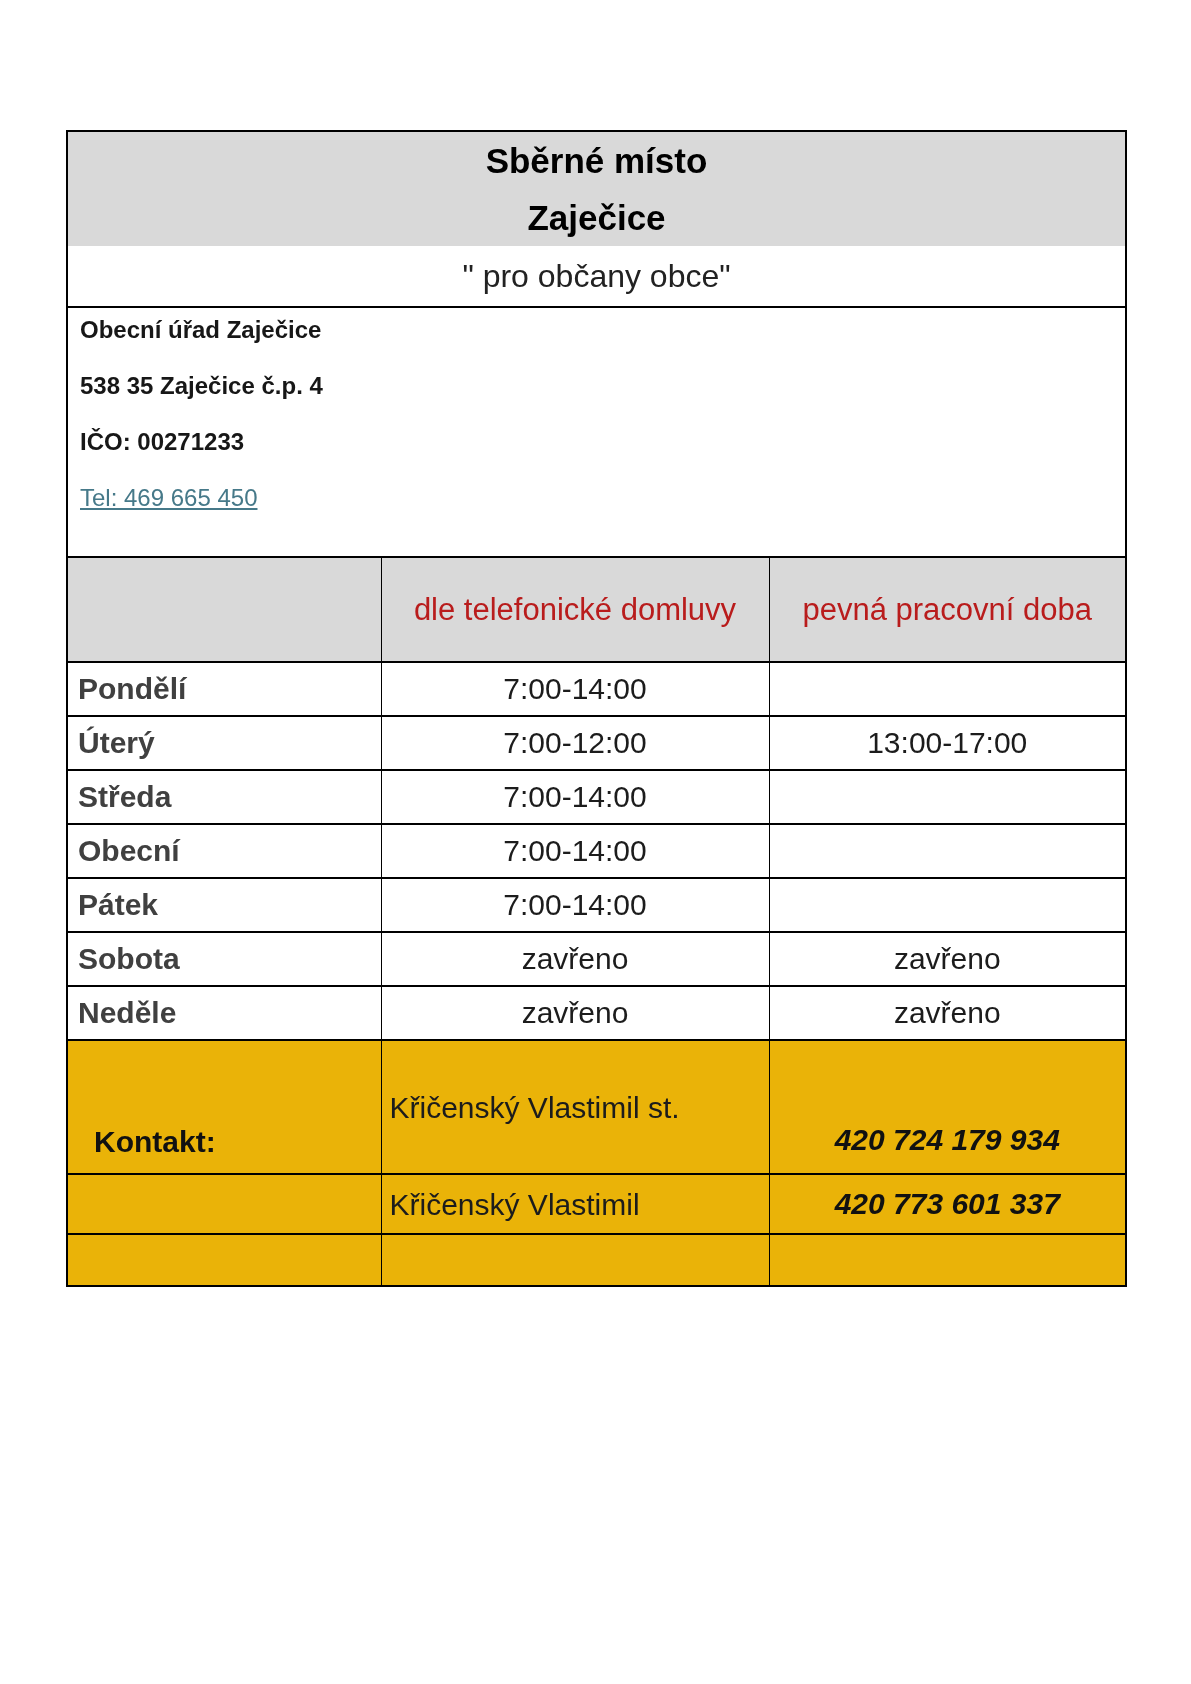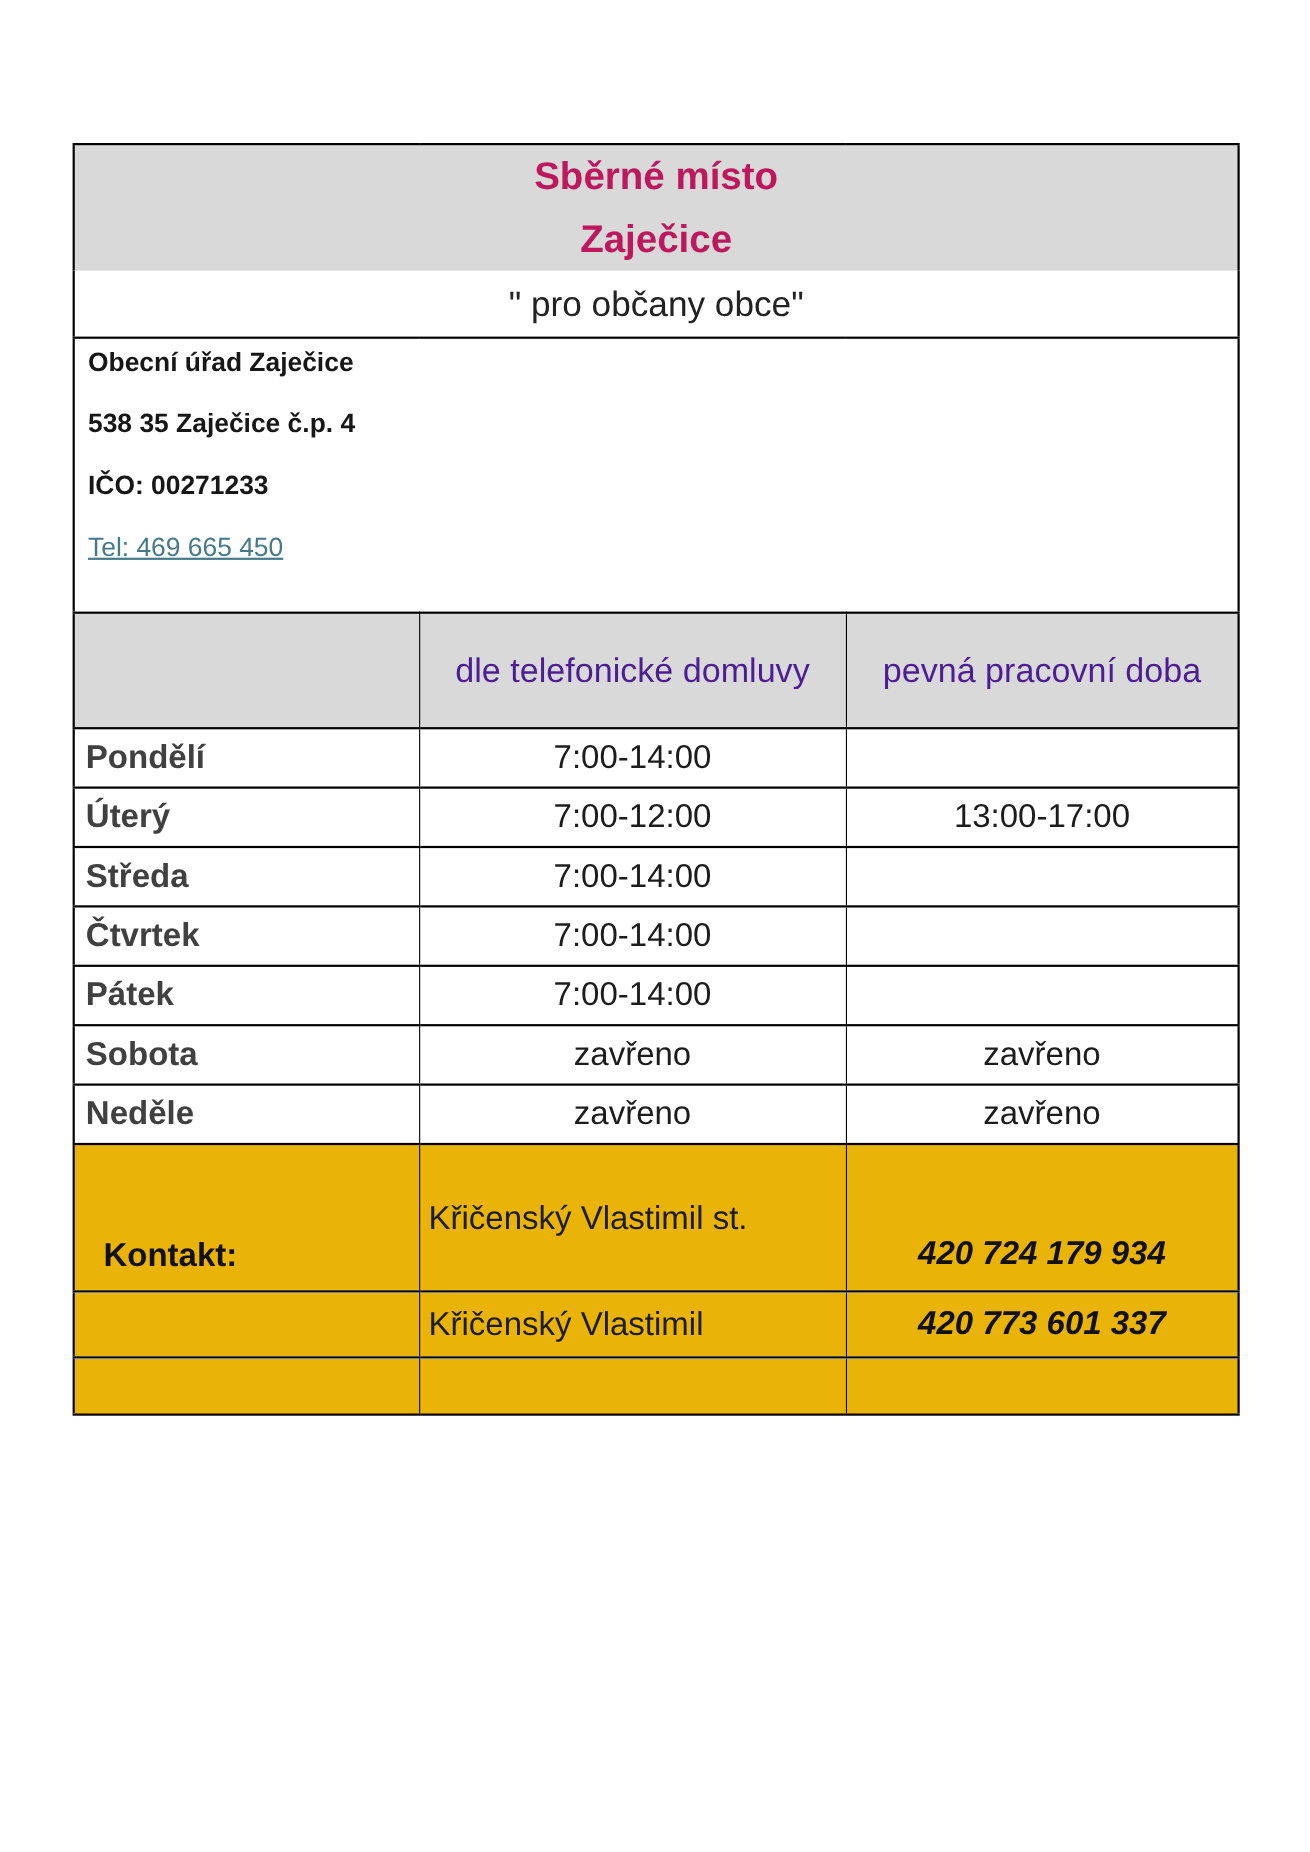--- a/index.html
+++ b/index.html
@@ -25,37 +25,37 @@
     color:#111;
   }
   col.c1{width:314px;}
   col.c2{width:388px;}
   col.c3{width:357px;}
 
   td.title-cell{
     height:113px;background:#d9d9d9;text-align:center;vertical-align:middle;
     border-bottom-style:hidden;
   }
-  .title-line{font-weight:bold;font-size:35px;line-height:57px;color:#be185d;}
+  .title-line{font-weight:bold;font-size:35px;line-height:57px;color:#000000;}
 
   td.subtitle-cell{
     height:60px;text-align:center;vertical-align:middle;
     border-top-style:hidden;font-size:32px;color:#222;
   }
 
   td.org-cell{height:232px;vertical-align:top;text-align:left;padding:8px 12px 8px 12px;}
   .org-line{font-weight:bold;font-size:24px;margin:0 0 28px 0;color:#171717;}
   a.tel-link{
     color:#467989;font-size:24px;font-weight:normal;
     text-decoration:underline;cursor:pointer;
   }
 
   td.hdr{
     height:103px;background:#d9d9d9;text-align:center;vertical-align:middle;
-    font-size:31px;line-height:53px;color:#4c1d95;
+    font-size:31px;line-height:53px;color:#b91c1c;
   }
 
   tr.dayrow td{height:52px;vertical-align:middle;}
   td.day{font-weight:bold;text-align:left;padding-left:10px;color:#404040;}
   td.time{text-align:center;color:#1c1c1c;}
 
   tr.contact td{background:#eab308;}
   td.contact-label{
     height:118px;font-weight:bold;text-align:left;vertical-align:bottom;
     padding:0 0 14px 26px;color:#111;
@@ -120,21 +120,21 @@
     <td class="day">Úterý</td>
     <td class="time">7:00-12:00</td>
     <td class="time">13:00-17:00</td>
   </tr>
   <tr class="dayrow">
     <td class="day">Středa</td>
     <td class="time">7:00-14:00</td>
     <td class="time"></td>
   </tr>
   <tr class="dayrow">
-    <td class="day">Čtvrtek</td>
+    <td class="day">Obecní</td>
     <td class="time">7:00-14:00</td>
     <td class="time"></td>
   </tr>
   <tr class="dayrow">
     <td class="day">Pátek</td>
     <td class="time">7:00-14:00</td>
     <td class="time"></td>
   </tr>
   <tr class="dayrow">
     <td class="day">Sobota</td>

